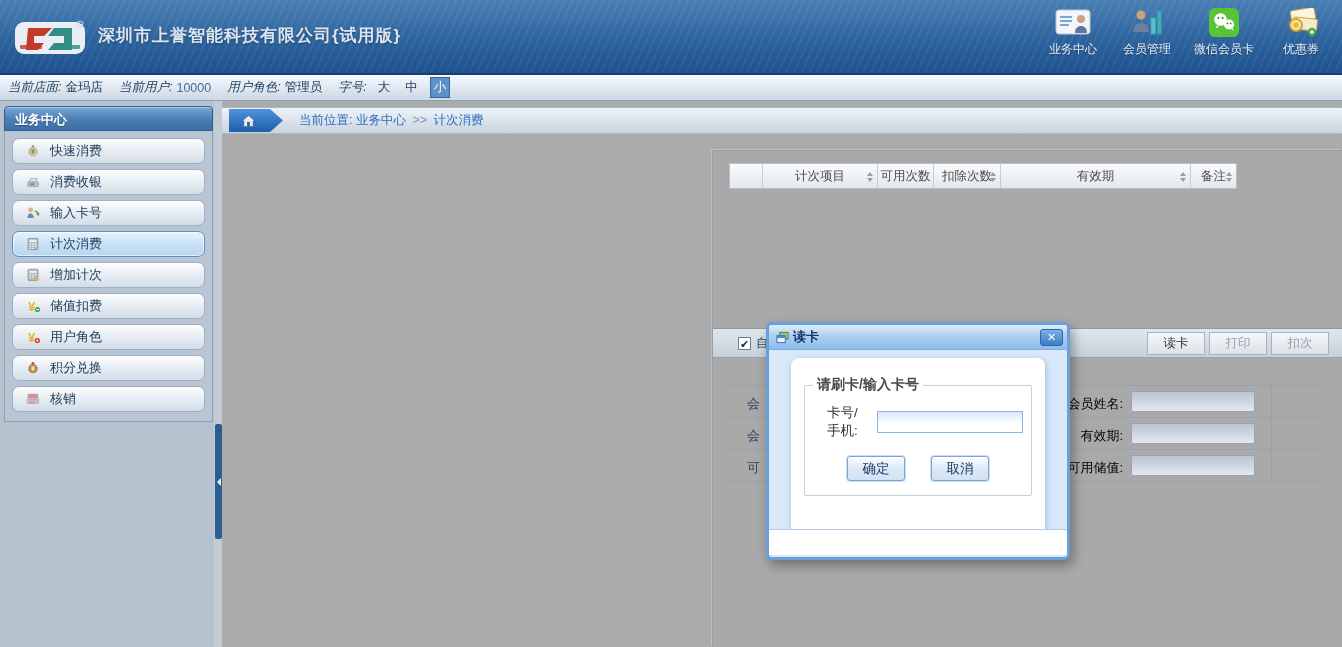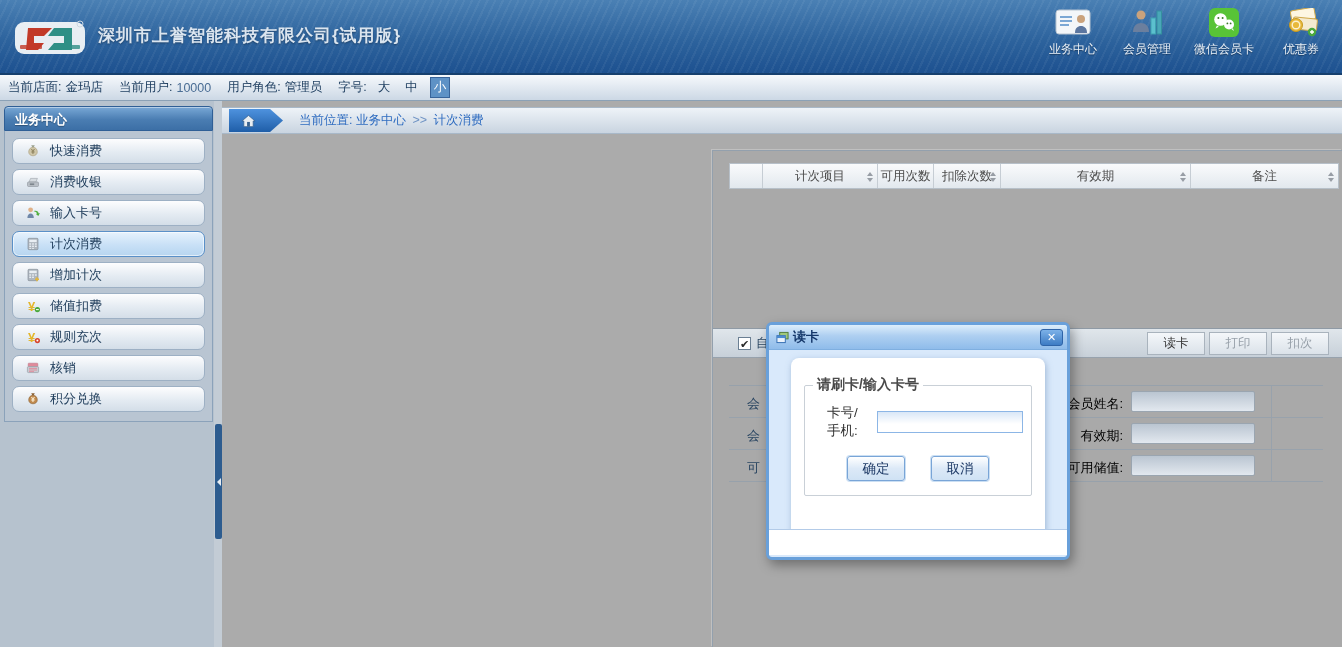--- a/index.html
+++ b/index.html
@@ -16,21 +16,21 @@
   .app-title{position:absolute;left:98px;top:24px;margin:0;font-size:17px;font-weight:bold;
     color:#dbe5ef;letter-spacing:1px;text-shadow:0 1px 2px rgba(0,0,0,.35);}
   .topnav{position:absolute;right:14px;top:8px;display:flex;gap:20px;}
   .tn-item{display:flex;flex-direction:column;align-items:center;gap:3px;min-width:54px;cursor:pointer;}
   .tn-item .lbl{font-size:12px;color:#eaf1f8;white-space:nowrap;text-shadow:0 1px 1px rgba(0,0,0,.4);}
 
   
   .infobar{position:absolute;left:0;top:75px;width:1342px;height:26px;
     background:linear-gradient(180deg,#f6f9fc,#ccd8e5);border-bottom:1px solid #8ba1b6;
     display:flex;align-items:center;padding-left:8px;font-size:12.5px;color:#1c3c5e;}
-  .infobar .lbl{margin-right:4px;}
+  .infobar .lbl{margin-right:4px;font-style:italic;}
   .infobar .val{margin-right:16px;}
   .infobar .val.num{color:#4a6d94;}
   .sizeset{display:flex;align-items:center;gap:9px;margin-left:4px;}
   .size-btn{cursor:pointer;padding:1px 3px;}
   .size-btn.selected{background:#5e92c6;border:1px solid #38649a;color:#fff;}
 
   
   .sidebar{position:absolute;left:4px;top:106px;width:209px;}
   .sb-title{height:25px;line-height:25px;padding-left:10px;font-size:13px;font-weight:bold;color:#fff;
     background:linear-gradient(180deg,#79a8d6 0%,#4a7db2 55%,#3c6fa6 100%);
@@ -60,21 +60,21 @@
     background:linear-gradient(180deg,#4e92de,#1f5ea8);
     clip-path:polygon(0 0,76% 0,100% 50%,76% 100%,0 100%);
     display:flex;align-items:center;padding-left:12px;}
   .crumb-text{margin-left:16px;font-size:12.5px;color:#2f6cc0;}
   .crumb-text .sep{margin:0 3px;color:#6f93c4;}
   .crumb-link{cursor:pointer;}
 
   
   .panel{position:absolute;left:712px;top:150px;width:630px;height:497px;background:#a9a9a9;
     border-left:1px solid #93a0ad;border-top:1px solid #93a0ad;box-shadow:-1px -1px 0 rgba(255,255,255,.25);}
-  .thead{position:absolute;left:16px;top:12px;width:610px;height:26px;display:flex;
+  .thead{position:absolute;left:16px;top:12px;width:508px;height:26px;display:flex;
     background:linear-gradient(180deg,#fafbfc,#e2e8ee);border:1px solid #b7c0c9;}
   .th{position:relative;flex:none;display:flex;align-items:center;justify-content:center;
     font-size:12.5px;color:#4c4c4c;border-right:1px solid #c6cdd4;cursor:pointer;}
   .th:last-child{flex:1;border-right:none;}
   .sort{position:absolute;right:4px;top:8px;display:flex;flex-direction:column;gap:2px;}
   .sort i{display:block;width:0;height:0;border-left:3.5px solid transparent;border-right:3.5px solid transparent;}
   .sort .up{border-bottom:4px solid #979da5;}
   .sort .down{border-top:4px solid #979da5;}
 
   .toolbar{position:absolute;left:0;top:177px;width:630px;height:30px;
@@ -283,39 +283,39 @@
         </svg>
         <span>储值扣费</span>
       </div>
 
       <div class="side-item">
         <svg class="i16" viewBox="0 0 16 16">
           <text x="6.5" y="12.6" text-anchor="middle" font-size="13" font-weight="bold" fill="#e4b62c">¥</text>
           <circle cx="12.4" cy="11.6" r="2.6" fill="#d6452e"></circle>
           <circle cx="12.4" cy="11.6" r="1" fill="#fff"></circle>
         </svg>
-        <span>规则充次</span>
+        <span>用户角色</span>
+      </div>
+
+      <div class="side-item">
+        <svg class="i16" viewBox="0 0 16 16">
+          <path d="M6.2 2.2h3.6L8.6 4.4H7.4z" fill="#8a6134"></path>
+          <path d="M8 4.3c-2.6 0-4.3 2-4.3 4.6 0 2.3 1.8 3.9 4.3 3.9s4.3-1.6 4.3-3.9C12.3 6.3 10.6 4.3 8 4.3z" fill="#c08a4e" stroke="#8a6134" stroke-width=".6"></path>
+          <text x="8" y="11.4" text-anchor="middle" font-size="7" font-weight="bold" fill="#fdf2d8">¥</text>
+        </svg>
+        <span>积分兑换</span>
       </div>
 
       <div class="side-item">
         <svg class="i16" viewBox="0 0 16 16">
           <rect x="3.2" y="3.2" width="9.6" height="3.4" rx=".6" fill="#e08a9a" stroke="#b86a7c" stroke-width=".5"></rect>
           <rect x="2.4" y="6.6" width="11.2" height="6" rx="1" fill="#c8ccd2" stroke="#8d949c" stroke-width=".6"></rect>
           <path d="M4 8.4h8 M4 10h8 M4 11.6h5" stroke="#e08a9a" stroke-width=".9"></path>
         </svg>
         <span>核销</span>
-      </div>
-
-      <div class="side-item">
-        <svg class="i16" viewBox="0 0 16 16">
-          <path d="M6.2 2.2h3.6L8.6 4.4H7.4z" fill="#8a6134"></path>
-          <path d="M8 4.3c-2.6 0-4.3 2-4.3 4.6 0 2.3 1.8 3.9 4.3 3.9s4.3-1.6 4.3-3.9C12.3 6.3 10.6 4.3 8 4.3z" fill="#c08a4e" stroke="#8a6134" stroke-width=".6"></path>
-          <text x="8" y="11.4" text-anchor="middle" font-size="7" font-weight="bold" fill="#fdf2d8">¥</text>
-        </svg>
-        <span>积分兑换</span>
       </div>
 
     </div>
   </aside>
 
   <div class="splitter">
     <div class="split-handle">
       <span class="split-arrow"></span>
     </div>
   </div>

